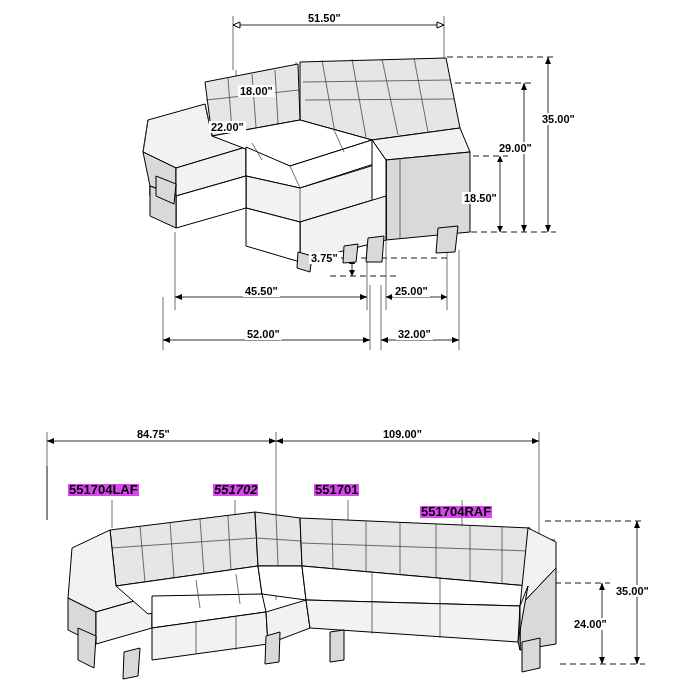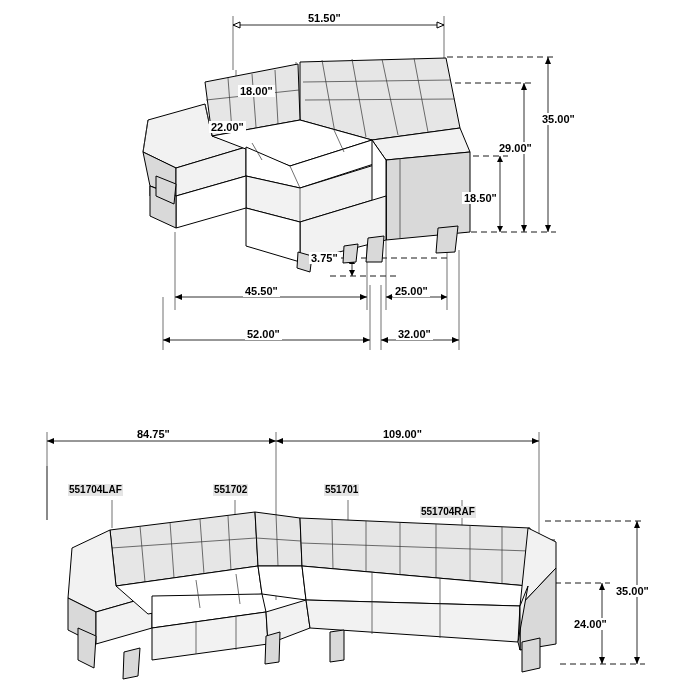--- a/index.html
+++ b/index.html
@@ -24,23 +24,23 @@
     color: #000000;
     background: #ffffff;
     padding: 0 2px;
     white-space: nowrap;
     line-height: 12px;
   }
   .part-label {
     position: absolute;
     font-family: "Liberation Sans", sans-serif;
     font-weight: bold;
-    font-size: 10px;
+    font-size: 13px;
     color: #000000;
-    background: #e5e5e5;
+    background: #d946ef;
     padding: 0 1px;
     white-space: nowrap;
     line-height: 12px;
   }
   svg { position: absolute; left: 0; top: 0; }
   .thin { stroke: #1a1a1a; stroke-width: 0.9; fill: none; }
   .hair { stroke: #333333; stroke-width: 0.7; fill: none; }
   .dash { stroke: #000000; stroke-width: 0.9; fill: none; stroke-dasharray: 6 4; }
   .fillw { fill: #ffffff; stroke: #000000; stroke-width: 1; }
   .fillg { fill: #f2f2f2; stroke: #000000; stroke-width: 1; }
@@ -276,17 +276,17 @@
   <div class="dim-label" style="left:393px; top:285px;">25.00"</div>
   <div class="dim-label" style="left:245px; top:328px;">52.00"</div>
   <div class="dim-label" style="left:396px; top:328px;">32.00"</div>
 
   <div class="dim-label" style="left:135px; top:428px;">84.75"</div>
   <div class="dim-label" style="left:381px; top:428px;">109.00"</div>
   <div class="dim-label" style="left:614px; top:585px;">35.00"</div>
   <div class="dim-label" style="left:572px; top:618px;">24.00"</div>
 
   <div class="part-label" style="left:68px;  top:484px;">551704LAF</div>
-  <div class="part-label" style="left:213px; top:484px;">551702</div>
-  <div class="part-label" style="left:324px; top:484px;">551701</div>
+  <div class="part-label" style="left:213px; top:484px;font-style:italic;">551702</div>
+  <div class="part-label" style="left:314px; top:484px;">551701</div>
   <div class="part-label" style="left:420px; top:506px;">551704RAF</div>
 
 </div>
 
 </body></html>

